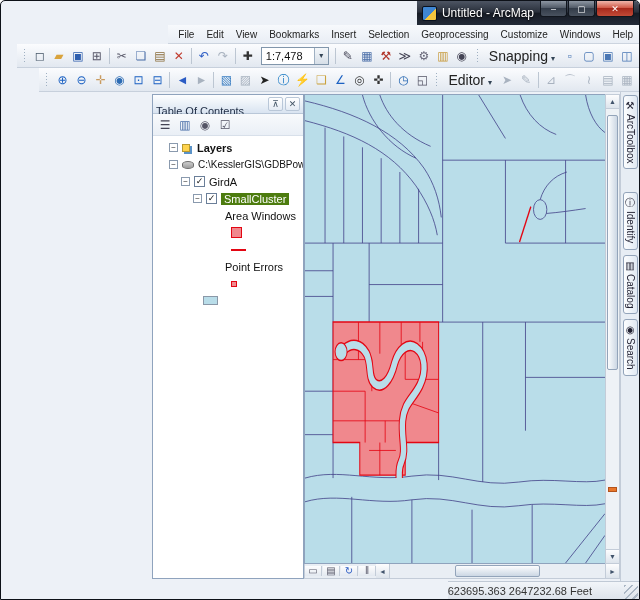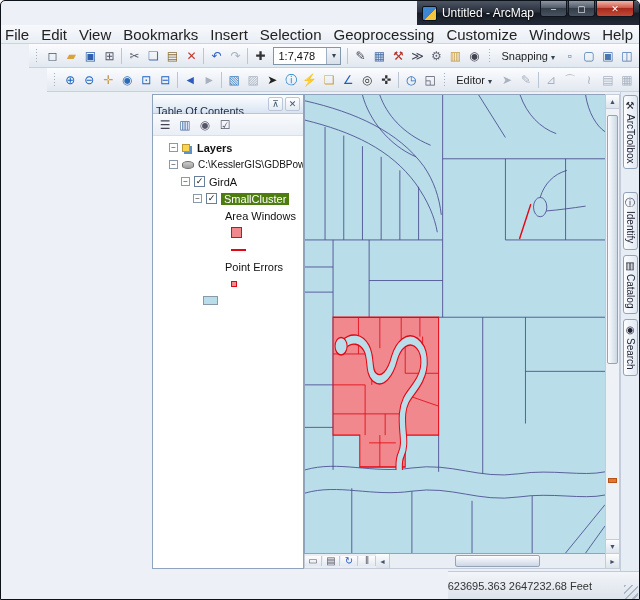--- a/index.html
+++ b/index.html
@@ -18,38 +18,38 @@
   .win-btns { display:flex; align-self:flex-start; }
   .win-btn { width:27px; height:16px; margin-left:1px; display:grid; place-items:center;
     font-size:9px; color:#fff; border:1px solid #11161e; border-top:none; border-radius:0 0 3px 3px;
     background:linear-gradient(#8d96a2,#525b68 45%,#333c49 50%,#49525f); }
   .win-btn.close { width:38px; background:linear-gradient(#efb6ab,#d05a48 45%,#a82a1c 50%,#c14a37); }
   .win-btn.min::before{content:"–";} .win-btn.max::before{content:"▢";} .win-btn.close::before{content:"✕";}
 
   
   .menubar { height:19px; flex:none; display:flex; align-items:center; padding-left:4px;
     background:linear-gradient(#f7f9fc,#e9eef5); border-bottom:1px solid #ccd4df; }
-  .menu-item { font-size:15px; padding:2px 6px; color:#222; }
+  .menu-item { font-size:10px; padding:2px 6px; color:#222; }
 
   
   .toolbar { height:24px; flex:none; display:flex; align-items:center; gap:1px; padding:0 3px;
     background:linear-gradient(#fbfcfe,#e2e8f0); border-bottom:1px solid #c7d0dc; }
   .grip { width:4px; height:16px; margin:0 3px; flex:none;
     background-image:radial-gradient(#9fb0c2 1px, transparent 1px); background-size:3px 3px; }
   .icon-group { display:flex; align-items:center; gap:1px; }
   .tbtn { width:18px; height:18px; flex:none; display:grid; place-items:center; font-size:12px;
     border-radius:2px; line-height:1; }
   .tbtn.dim { color:#a8b2bf !important; }
   .tsep { width:1px; height:16px; background:#bcc6d2; margin:0 2px; flex:none; }
   .combo { display:flex; align-items:center; height:18px; border:1px solid #8196ab; background:#fff; margin:0 3px; }
   .combo .val { font-size:11px; padding:0 4px; min-width:52px; color:#111; }
   .combo .arrow { width:14px; height:16px; display:grid; place-items:center; font-size:8px; color:#345;
     background:linear-gradient(#f4f7fa,#d7dfe8); border-left:1px solid #9fb0c2; }
   .combo .arrow::before{content:"▾";}
-  .dropbtn { display:flex; align-items:center; gap:3px; font-size:11px; color:#222; padding:2px 5px; }
+  .dropbtn { display:flex; align-items:center; gap:3px; font-size:14px; color:#222; padding:2px 5px; }
   .dropbtn .arr::before { content:"▾"; font-size:8px; color:#345; }
   .spacer { flex:1; }
 
   
   .main { flex:1; display:flex; min-height:0; }
 
   
   .toc { width:152px; flex:none; margin:2px 0 2px 2px; background:#fff; border:1px solid #8fa3bd;
     display:flex; flex-direction:column; overflow:hidden; }
   .toc-header { height:19px; flex:none; display:flex; align-items:center; padding:0 3px; font-size:11px;
@@ -109,21 +109,21 @@
   
   .right-strip { width:19px; flex:none; background:#e7edf4; border-left:1px solid #c3ccd8;
     display:flex; flex-direction:column; align-items:center; padding-top:3px; gap:5px; }
   .vtab { writing-mode:vertical-rl; display:flex; align-items:center; gap:3px;
     font-size:10px; color:#223; padding:5px 1px; border:1px solid #93a4ba; border-radius:3px;
     background:linear-gradient(90deg,#fdfeff,#dfe8f2); }
   .vtab .tg { writing-mode:horizontal-tb; font-size:10px; line-height:1; }
   .vtab.gap { margin-top:18px; }
 
   
-  .statusbar { height:28px; flex:none; display:flex; align-items:center; font-size:11px; color:#333;
+  .statusbar { height:18px; flex:none; display:flex; align-items:center; font-size:11px; color:#333;
     background:linear-gradient(#f2f5f9,#dde3eb); border-top:1px solid #c0c9d5; }
   .coords { margin-left:auto; margin-right:32px; }
   .grip-corner { width:14px; height:14px; margin-right:1px; align-self:flex-end;
     background:repeating-linear-gradient(135deg,#aab6c4 0 2px,transparent 2px 5px); }
 </style>
 </head>
 <body>
 
 <div class="window">
 

